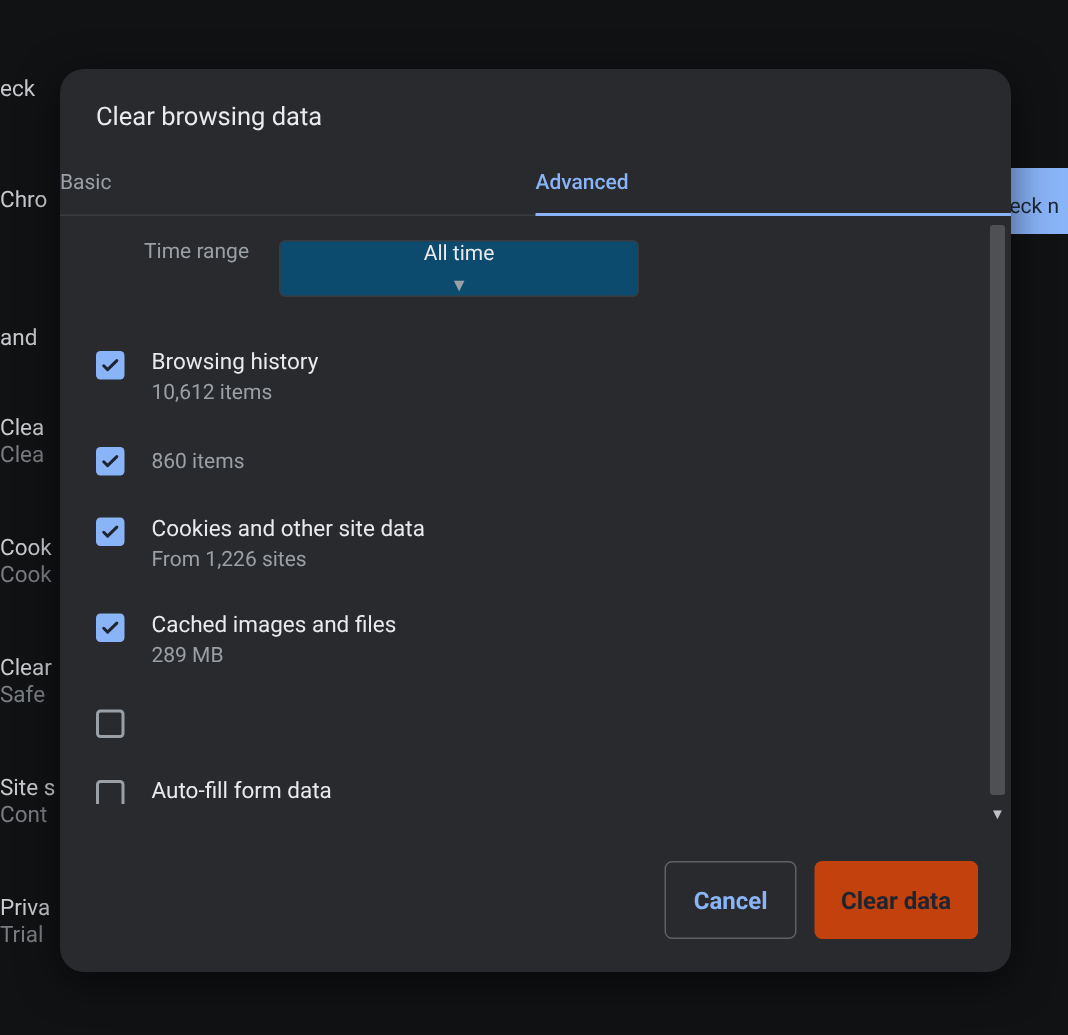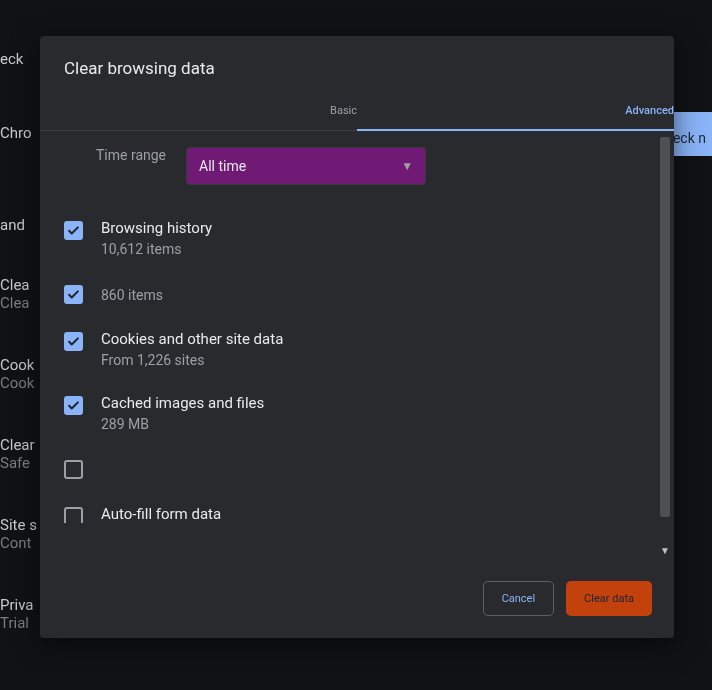--- a/index.html
+++ b/index.html
@@ -24,42 +24,42 @@
   .bg .row .t2 { color: #7a7d81; display:block; }
   .bg .checknow {
     position:absolute; top:112px; right:0;
     background:#8ab4f8; color:#1c2735;
     padding:18px 6px 10px 8px;
     font-size:14px;
   }
   
   .modal {
     position: absolute;
-    left: 40px; top: 36px;
+    left: 40px; top: 46px;
     width: 634px; height: 602px;
     background: #292a2d;
-    border-radius: 4px;
+    border-radius: 16px;
     box-shadow: 0 6px 28px rgba(0,0,0,.55);
     display: flex; flex-direction: column;
     overflow: hidden;
   }
   .modal-title {
     padding: 22px 24px 14px 24px;
     font-size: 17px;
     color: #e8eaed;
   }
   .tabs {
     display: flex;
     border-bottom: 1px solid #3c3d40;
   }
   .tab {
     flex: 1 1 0;
-    text-align: right;
+    text-align: left;
     padding: 12px 0 13px 0;
-    font-size: 11px;
+    font-size: 14px;
     color: #9aa0a6;
     cursor: pointer;
     position: relative;
   }
   .tab.active {
     color: #8ab4f8;
     font-weight: 500;
   }
   .tab.active::after{
     content:"";
@@ -91,28 +91,29 @@
   }
   .timerow{
     display:flex; align-items:flex-start; gap:20px;
     margin-bottom: 26px;
     margin-left: 32px;
   }
   .timerow label{
     color:#9aa0a6; font-size:14px;
   }
   .select{
-    background:#701a75;
+    background:#0c4a6e;
     border:1px solid #3a3b3e;
     border-radius:4px;
     height:38px; width:240px;
     display:flex; align-items:center; justify-content:space-between;
     padding:0 12px;
     color:#e8eaed; font-size:14px;
     cursor:pointer;
+    flex-direction:column;
   }
   .select .chev{ color:#9aa0a6; font-size:12px;}
   .item{
     display:flex; align-items:flex-start;
     gap:18px;
     padding: 8px 0 18px 0;
   }
   .checkbox{
     width:19px; height:19px; margin-top:2px;
     border-radius:3px;
@@ -130,27 +131,27 @@
     font-size:15px; color:#e8eaed;
   }
   .item .txt .s{
     font-size:14px; color:#9aa0a6; margin-top:4px;
   }
   .footer{
     display:flex; justify-content:flex-end; gap:12px;
     padding: 20px 22px 22px 22px;
   }
   .btn{
-    height:35px;
+    height:52px;
     padding:0 18px;
     border-radius:5px;
-    font-size:11px;
+    font-size:16px;
     display:flex; align-items:center;
     cursor:pointer;
-    font-weight:400;
+    font-weight:700;
   }
   .btn.cancel{
     border:1px solid #5f6063;
     color:#8ab4f8;
     background:transparent;
   }
   .btn.primary{
     background:#c2410c;
     color:#1e2430;
   }

